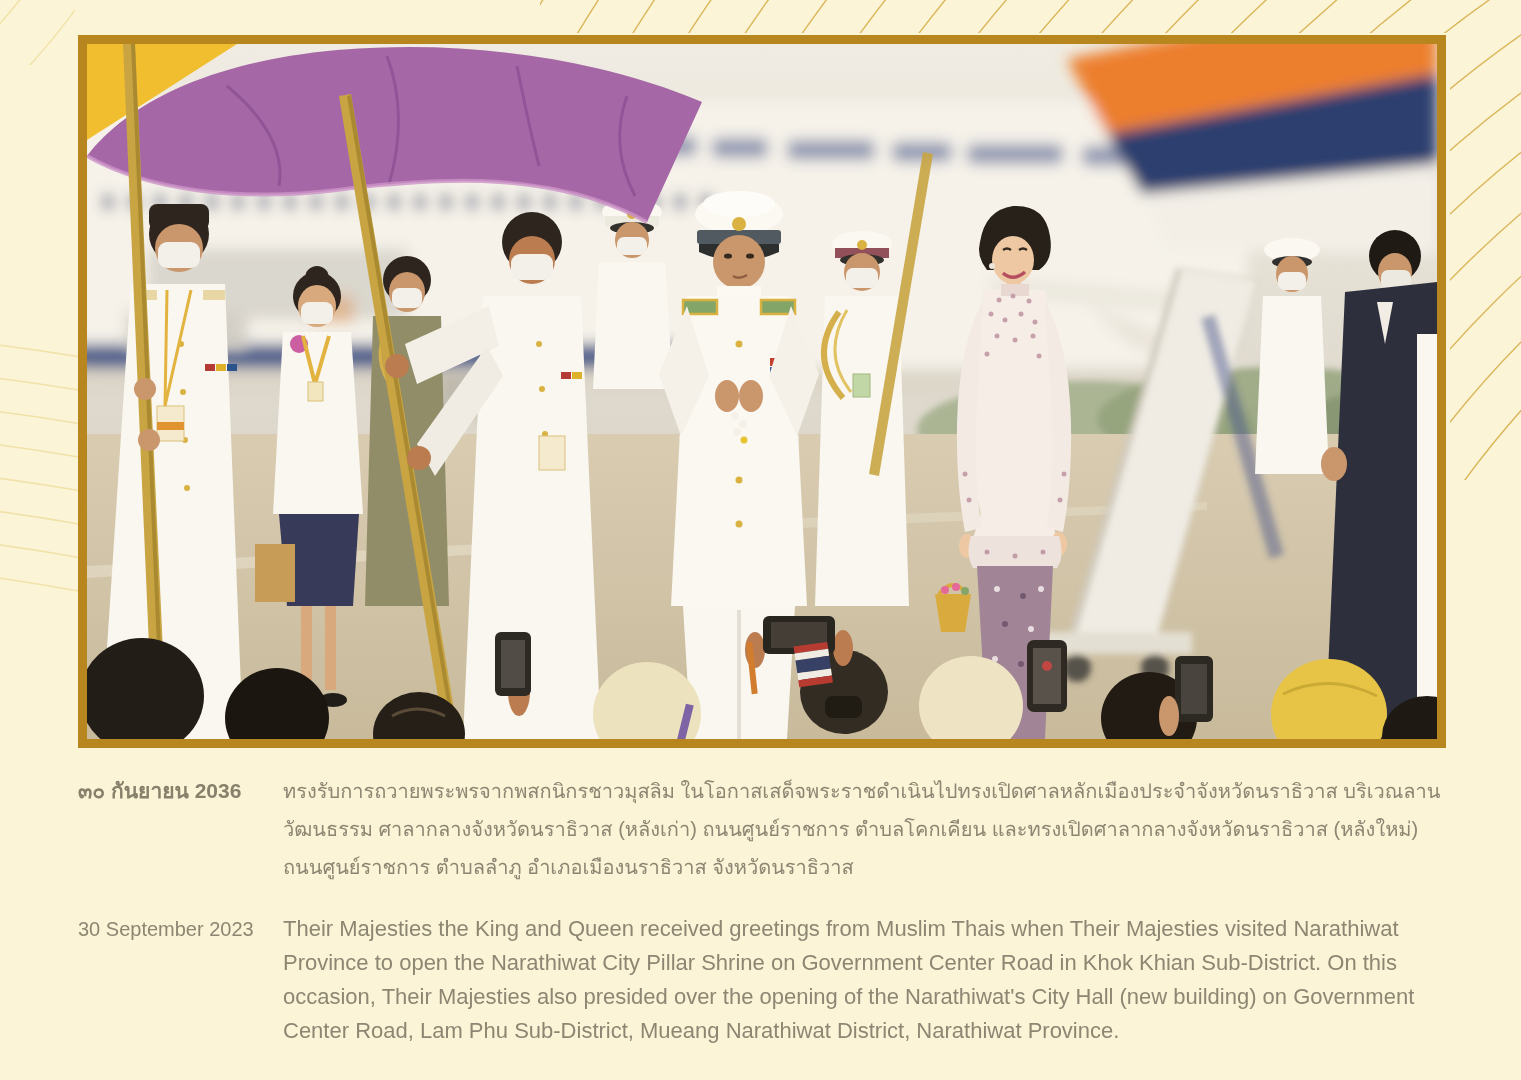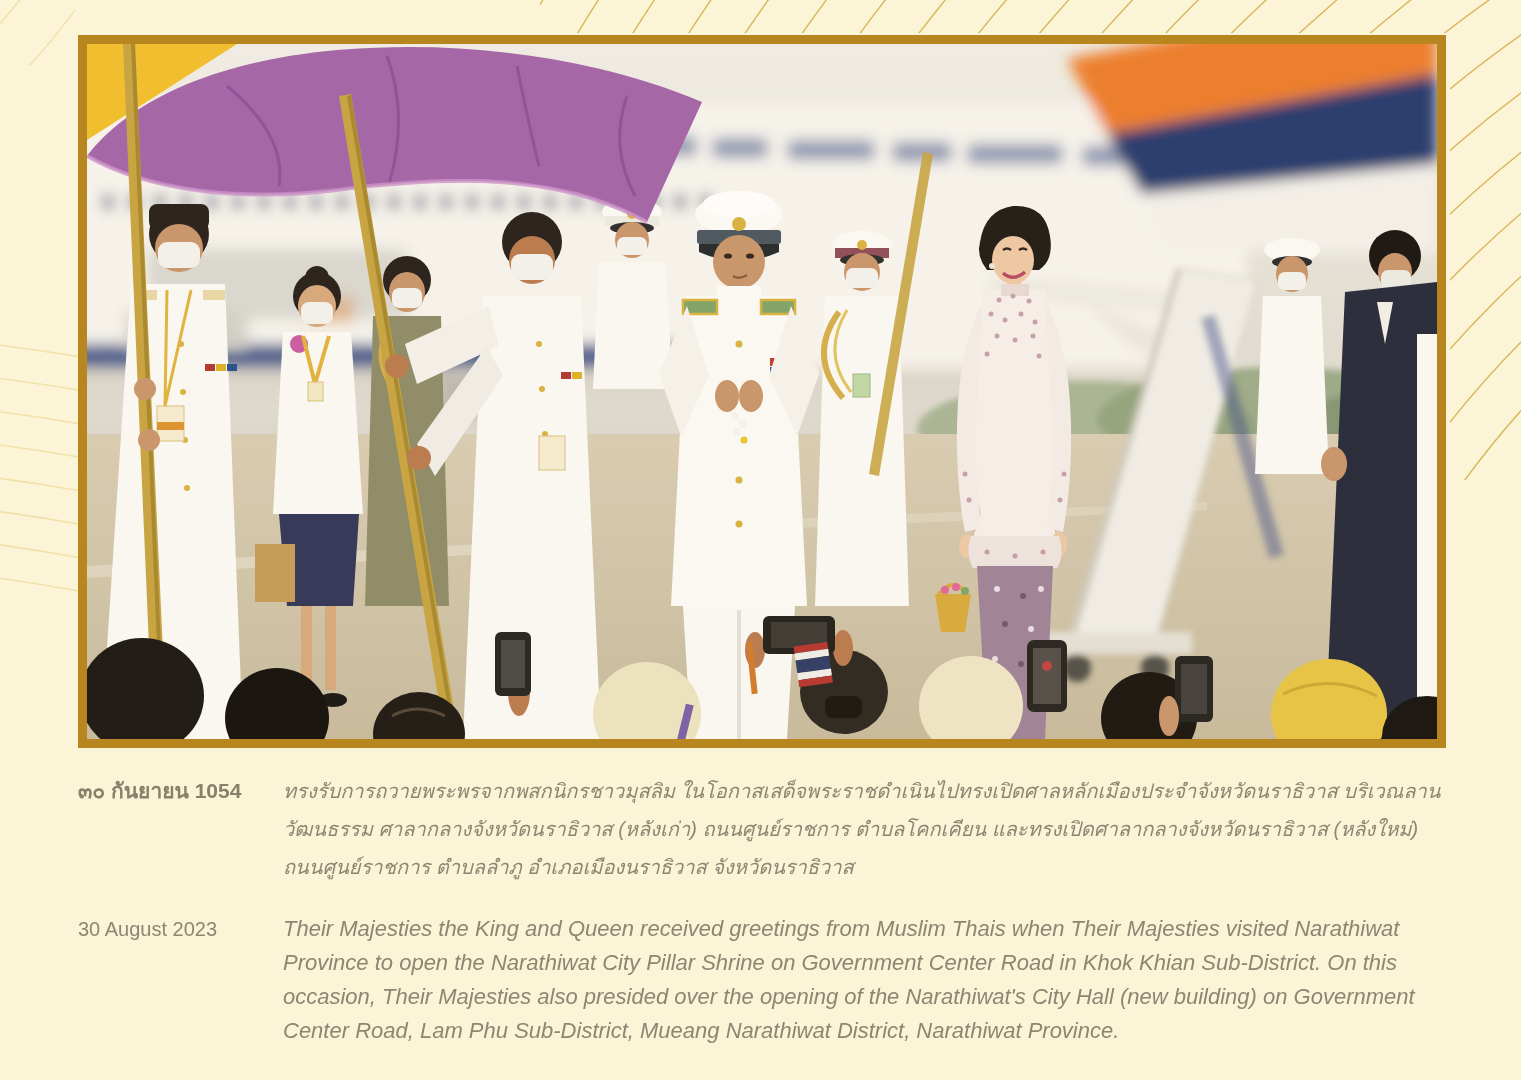--- a/index.html
+++ b/index.html
@@ -17,21 +17,21 @@
   .photo-frame svg{display:block;}
   .captions{
     position:absolute;left:78px;top:772px;width:1368px;z-index:2;
     color:#8C8673;
   }
   .caption-row{display:flex;align-items:flex-start;}
   .caption-row + .caption-row{margin-top:26px;}
   .cap-date{flex:0 0 205px;}
   .cap-date.thai{font-size:21px;font-weight:700;line-height:38px;color:#87816C;}
   .cap-date.en{font-size:20px;font-weight:400;line-height:34px;color:#8C8673;}
-  .cap-text{flex:1;margin:0;max-width:1165px;font-style:italic;}
+  .cap-text{flex:1;margin:0;max-width:1165px;}
   .cap-text.thai{font-size:20px;line-height:38px;}
   .cap-text.en{font-size:22px;line-height:34px;}
 </style>
 </head>
 <body>
 
 <div class="page">
 
   <svg class="decor" width="1521" height="1080" viewBox="0 0 1521 1080" aria-hidden="true">
     <defs>
@@ -452,22 +452,22 @@
           <rect x="710" y="634" width="34" height="7" fill="#B5342E"></rect>
         </g>
       </g>
 
       <rect x="0" y="0" width="1350" height="695" fill="#EFC87E" opacity="0.05"></rect>
     </svg>
   </figure>
 
   <div class="captions">
     <div class="caption-row">
-      <div class="cap-date thai">๓๐ กันยายน 1054</div>
+      <div class="cap-date thai">๓๐ กันยายน 2036</div>
       <p class="cap-text thai">ทรงรับการถวายพระพรจากพสกนิกรชาวมุสลิม ในโอกาสเสด็จพระราชดำเนินไปทรงเปิดศาลหลักเมืองประจำจังหวัดนราธิวาส บริเวณลานวัฒนธรรม ศาลากลางจังหวัดนราธิวาส (หลังเก่า) ถนนศูนย์ราชการ ตำบลโคกเคียน และทรงเปิดศาลากลางจังหวัดนราธิวาส (หลังใหม่) ถนนศูนย์ราชการ ตำบลลำภู อำเภอเมืองนราธิวาส จังหวัดนราธิวาส</p>
     </div>
     <div class="caption-row">
-      <div class="cap-date en">30 August 2023</div>
+      <div class="cap-date en">30 September 2023</div>
       <p class="cap-text en">Their Majesties the King and Queen received greetings from Muslim Thais when Their Majesties visited Narathiwat Province to open the Narathiwat City Pillar Shrine on Government Center Road in Khok Khian Sub-District. On this occasion, Their Majesties also presided over the opening of the Narathiwat's City Hall (new building) on Government Center Road, Lam Phu Sub-District, Mueang Narathiwat District, Narathiwat Province.</p>
     </div>
   </div>
 
 </div>
 
 </body></html>

